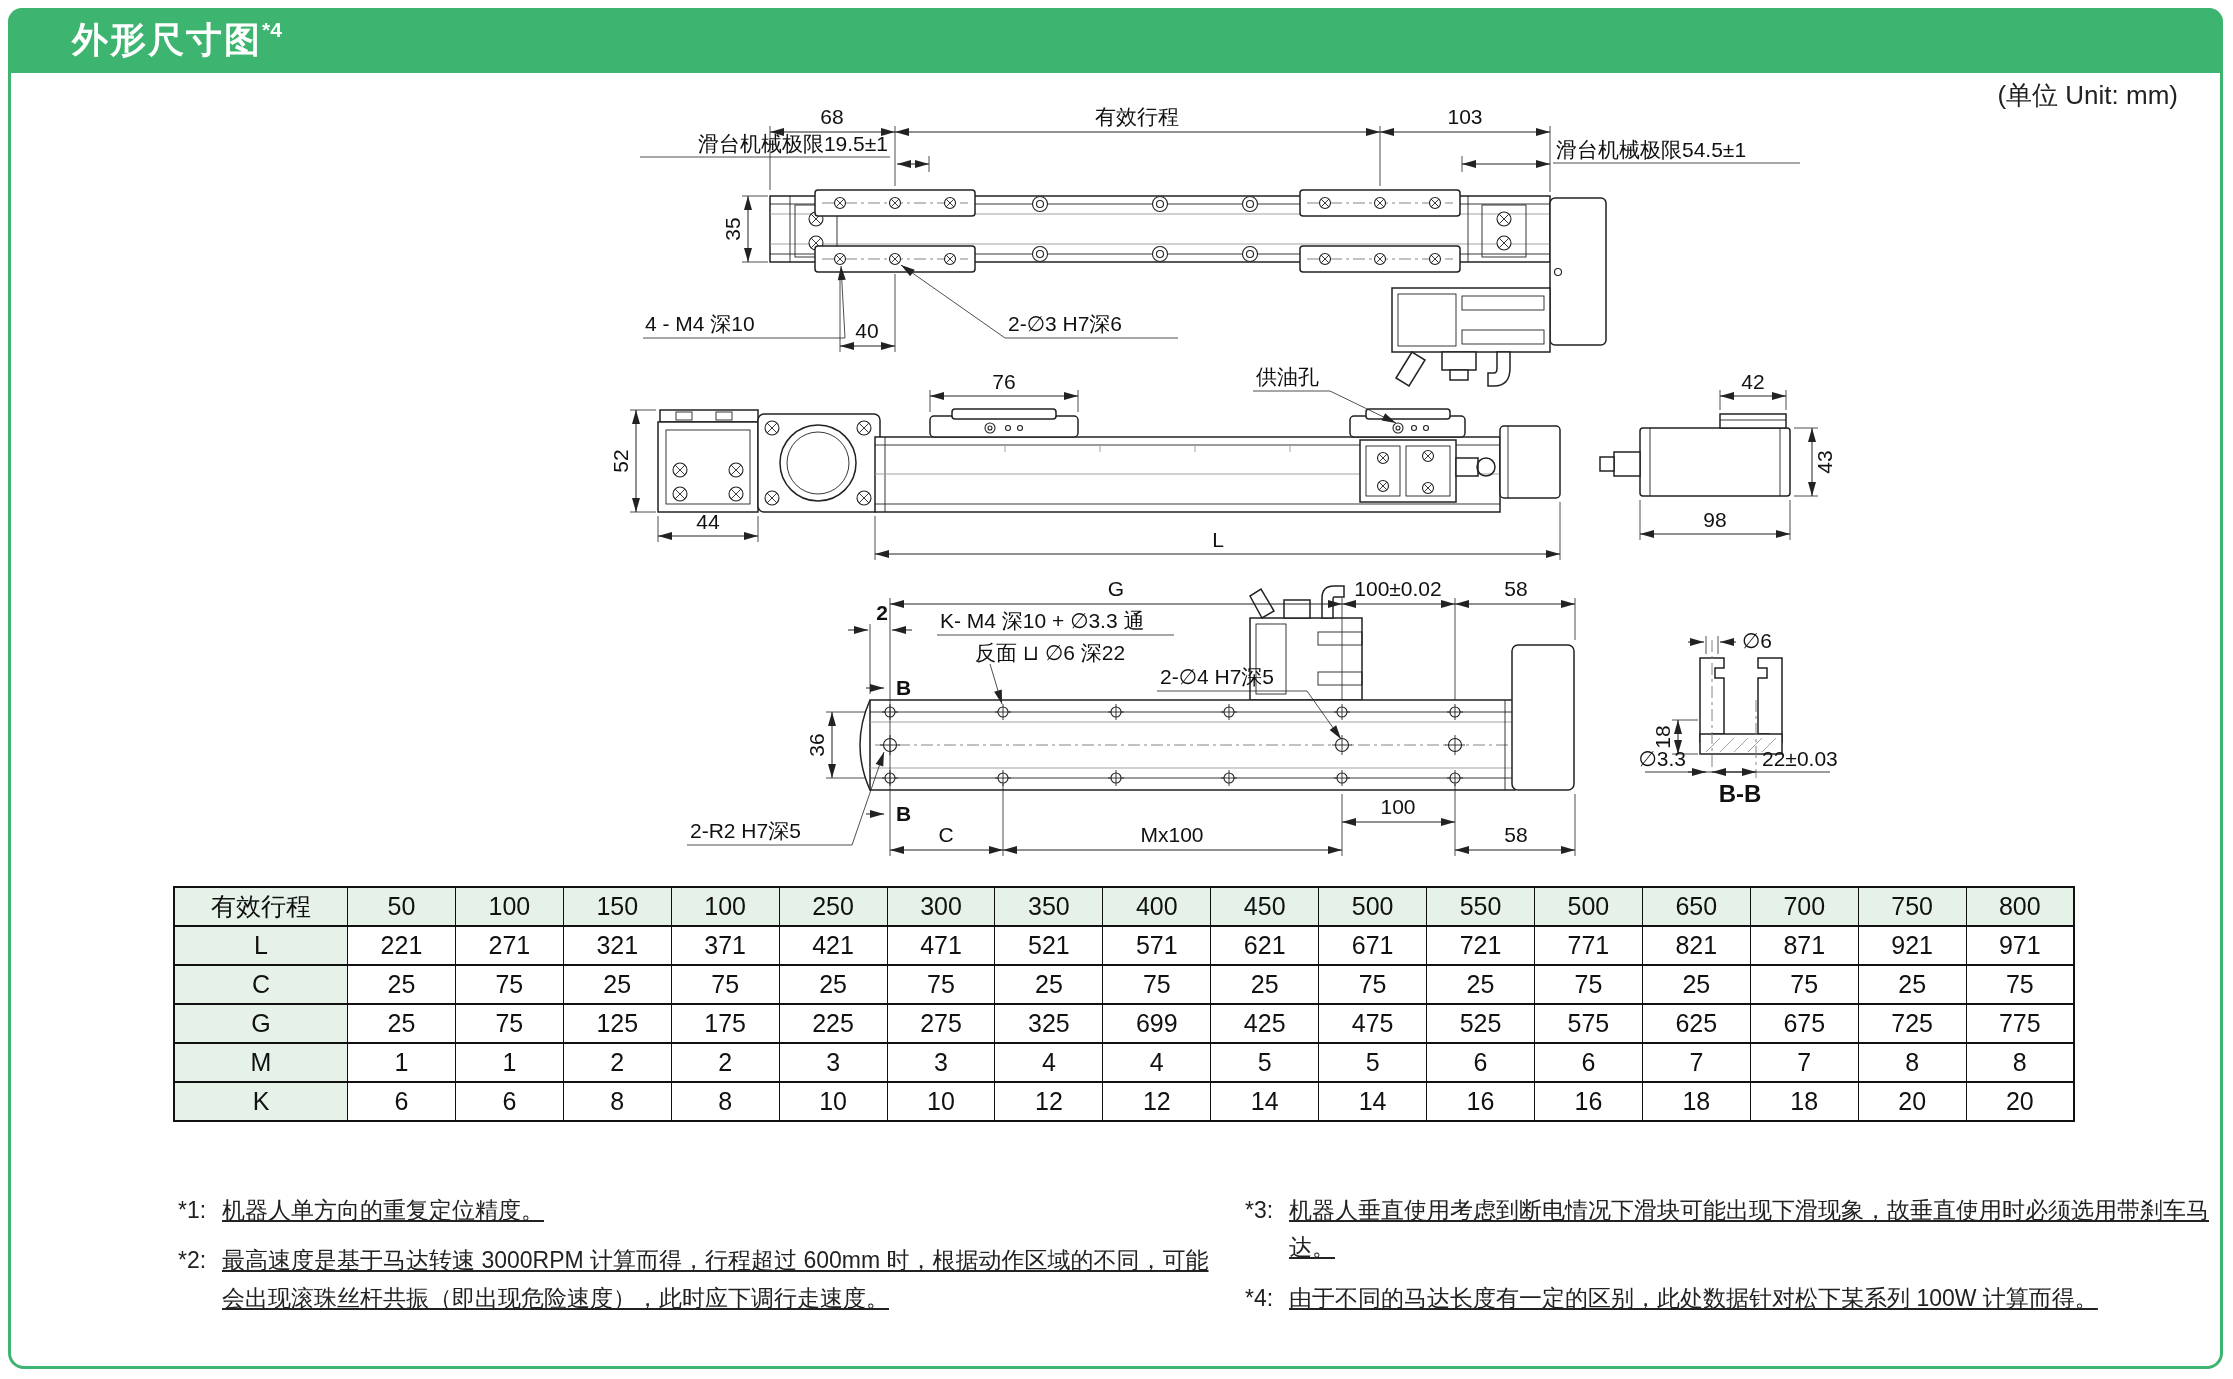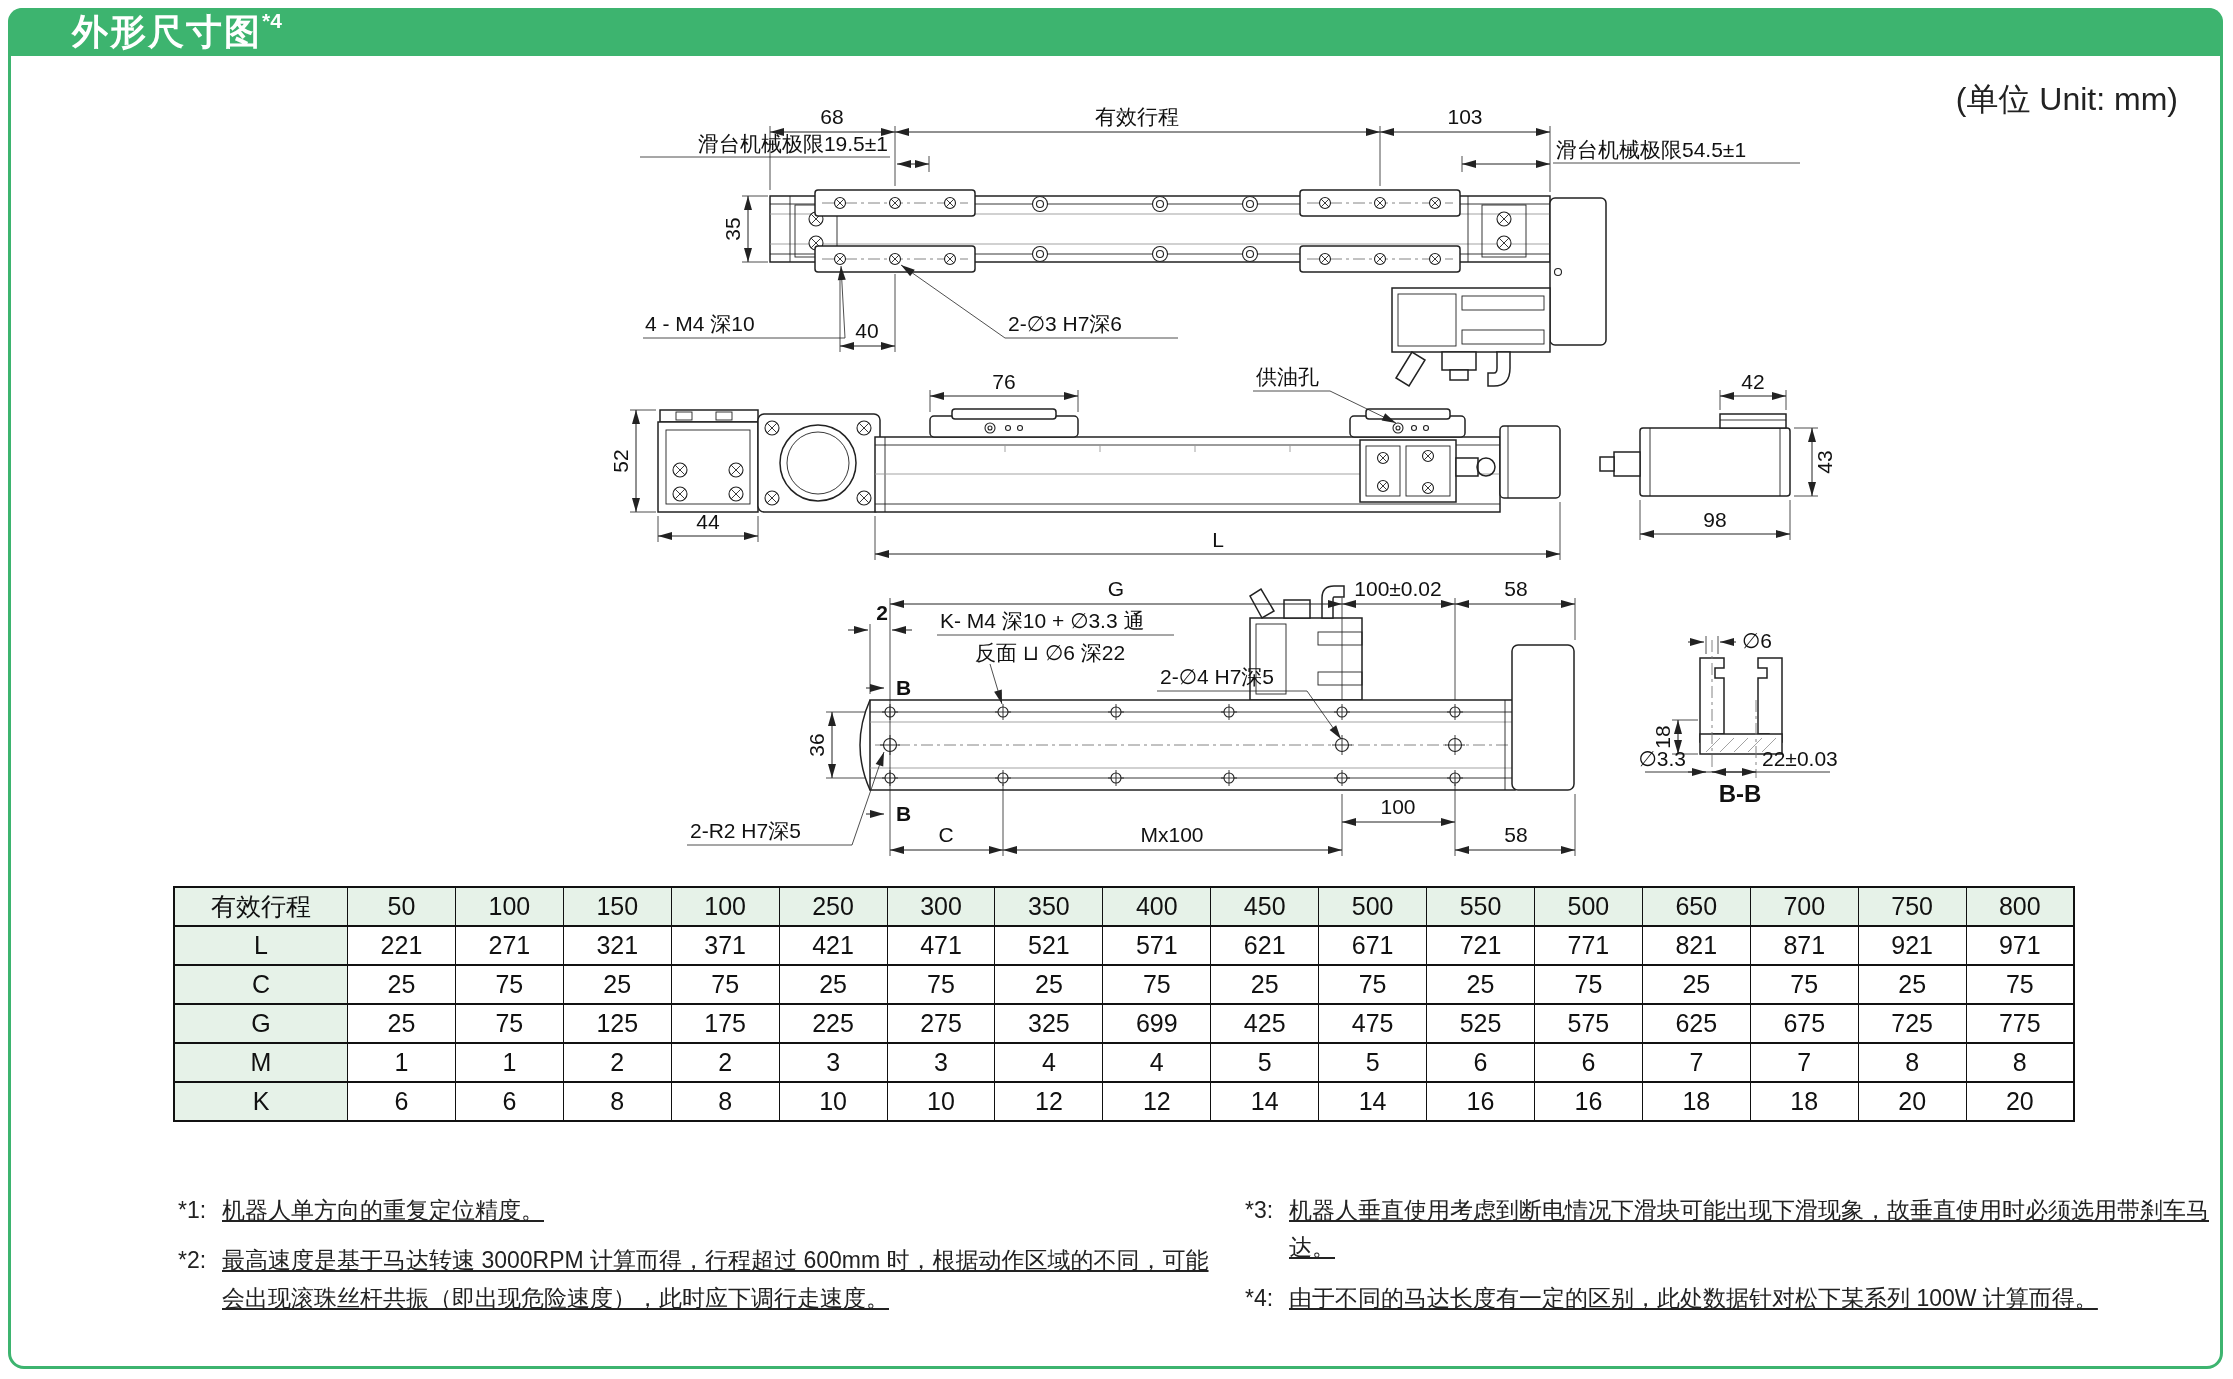--- a/index.html
+++ b/index.html
@@ -1,23 +1,23 @@
 <!DOCTYPE html>
 <html><head>
 <meta charset="utf-8">
 <style>
   html,body{margin:0;padding:0;background:#fff;}
   .page{position:relative;width:2233px;height:1379px;background:#fff;overflow:hidden;
         font-family:"Liberation Sans","DejaVu Sans",sans-serif;color:#111;}
   .frame{position:absolute;left:8px;top:8px;right:10px;bottom:10px;border:3px solid #3db46f;border-radius:16px;}
-  .title-bar{position:absolute;left:8px;top:8px;right:10px;height:48px;background:#3db46f;
+  .title-bar{position:absolute;left:8px;top:8px;right:10px;height:65px;background:#3db46f;
              border-radius:14px 14px 0 0;display:flex;align-items:center;}
   .title-bar .title{color:#fff;font-size:36px;font-weight:700;margin-left:64px;letter-spacing:2px;}
   .title-bar sup{color:#fff;font-size:21px;font-weight:700;position:relative;top:-11px;}
-  .unit-note{position:absolute;top:78px;right:55px;font-size:32px;color:#222;}
+  .unit-note{position:absolute;top:78px;right:55px;font-size:26px;color:#222;}
   svg.drawing{position:absolute;left:0;top:60px;}
 
   
   .lnw{stroke:#222;stroke-width:1.5;fill:#fff;}
   .ln{stroke:#222;stroke-width:1.5;fill:none;}
   .lt{stroke:#222;stroke-width:0.9;fill:none;}
   .lg{stroke:#999;stroke-width:0.9;fill:none;}
   .cl{stroke:#777;stroke-width:0.9;fill:none;stroke-dasharray:12 4 3 4;}
   .dim{stroke:#222;stroke-width:1;fill:none;}
   .ext{stroke:#222;stroke-width:0.8;fill:none;}

